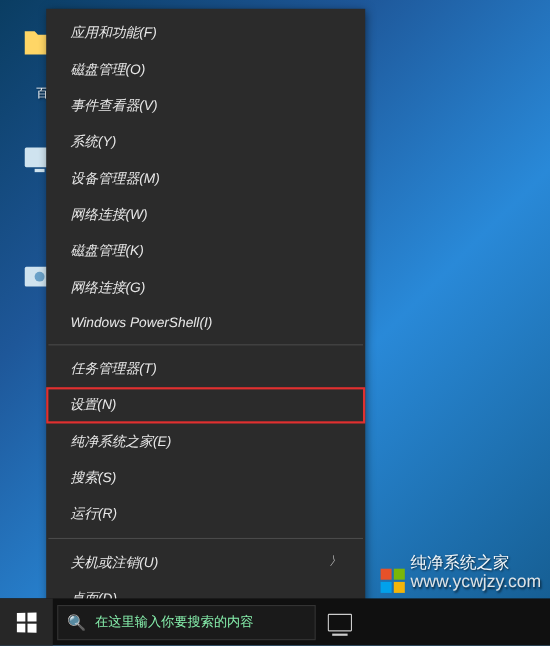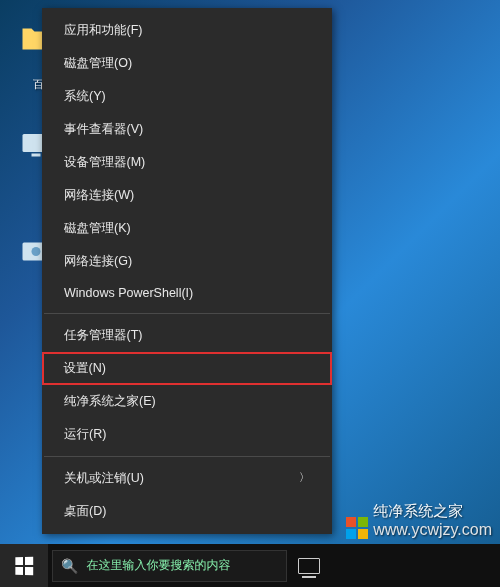--- a/index.html
+++ b/index.html
@@ -49,20 +49,21 @@
       padding: 6px 0;
     }
     .menu-item {
       padding: 8px 22px;
       color: #e8e8e8;
       font-size: 12.5px;
       cursor: pointer;
       display: flex;
       justify-content: space-between;
       align-items: flex-start;
+      font-style: italic;
     }
     .menu-divider {
       height: 1px;
       background: #4a4a4a;
       margin: 5px 2px;
     }
     .menu-item.highlighted {
       border: 2.5px solid #e03030;
       padding: 6px 19.5px;
     }
@@ -191,24 +192,24 @@
 </div>
 
 <div class="context-menu">
   <div class="menu-item">
       <span>应用和功能(F)</span>
     </div>
   <div class="menu-item">
       <span>磁盘管理(O)</span>
     </div>
   <div class="menu-item">
+      <span>事件查看器(V)</span>
+    </div>
+  <div class="menu-item">
       <span>系统(Y)</span>
-    </div>
-  <div class="menu-item">
-      <span>事件查看器(V)</span>
     </div>
   <div class="menu-item">
       <span>设备管理器(M)</span>
     </div>
   <div class="menu-item">
       <span>网络连接(W)</span>
     </div>
   <div class="menu-item">
       <span>磁盘管理(K)</span>
     </div>
@@ -222,20 +223,23 @@
   <div class="menu-divider"></div>
 
   <div class="menu-item">
       <span>任务管理器(T)</span>
     </div>
   <div class="menu-item highlighted">
       <span>设置(N)</span>
     </div>
   <div class="menu-item">
       <span>纯净系统之家(E)</span>
+    </div>
+  <div class="menu-item">
+      <span>搜索(S)</span>
     </div>
   <div class="menu-item">
       <span>运行(R)</span>
     </div>
 
   <div class="menu-divider"></div>
 
   <div class="menu-item">
     <span>关机或注销(U)</span>
     <span class="submenu-arrow">〉</span>

